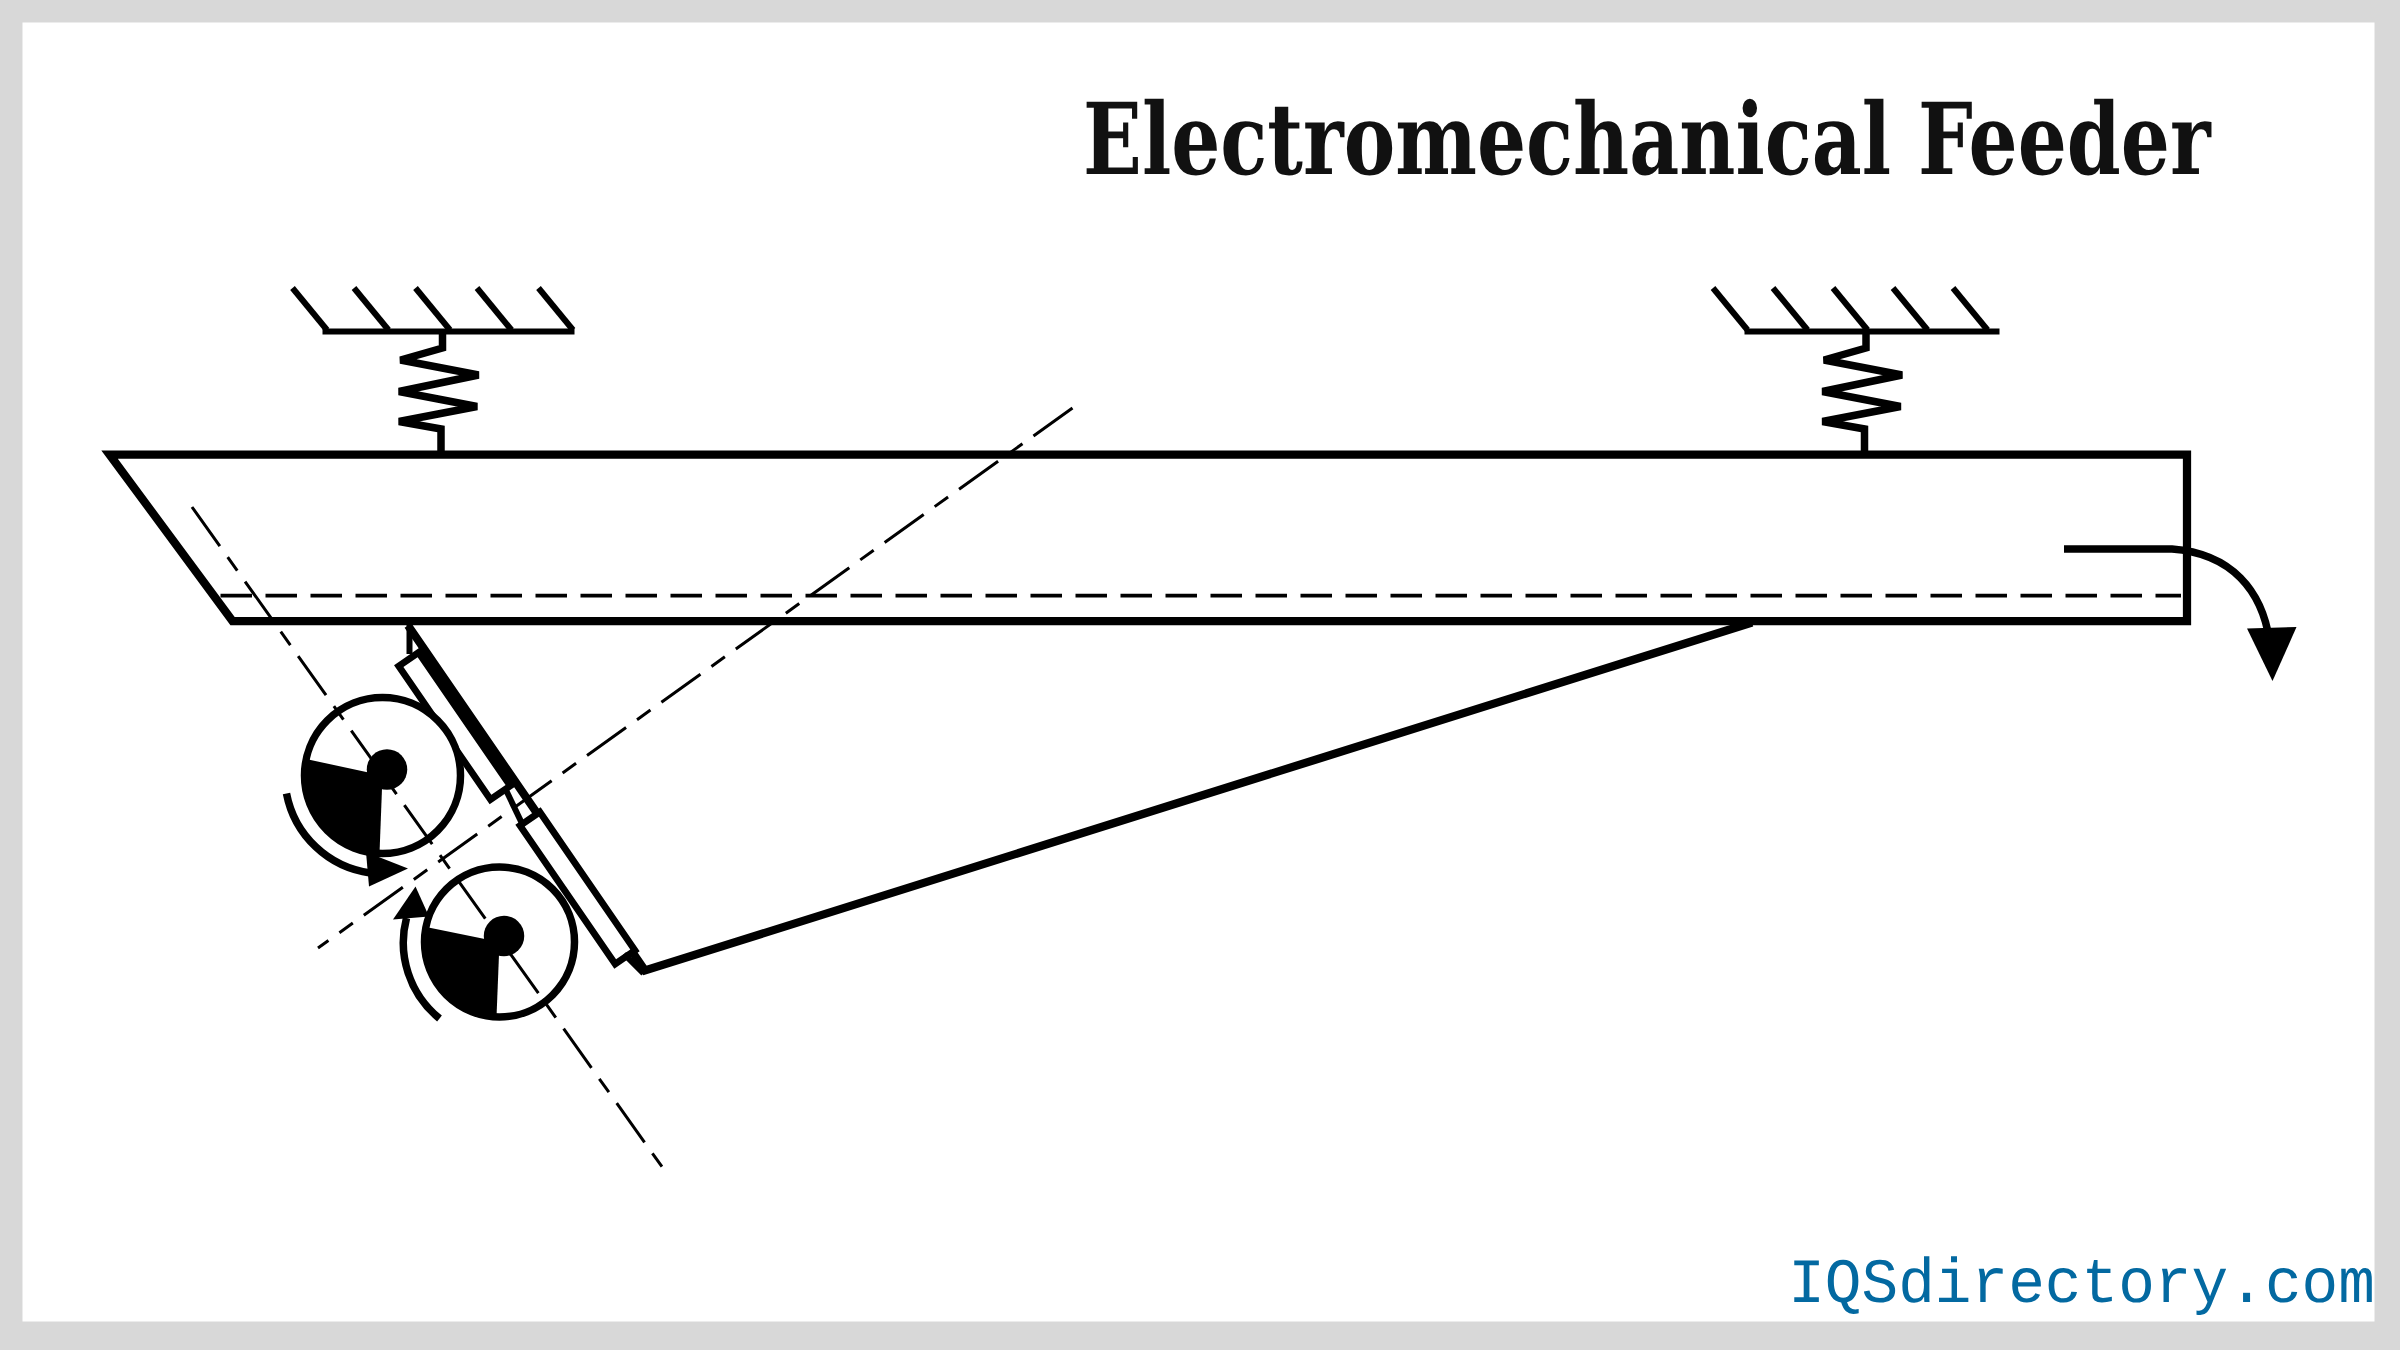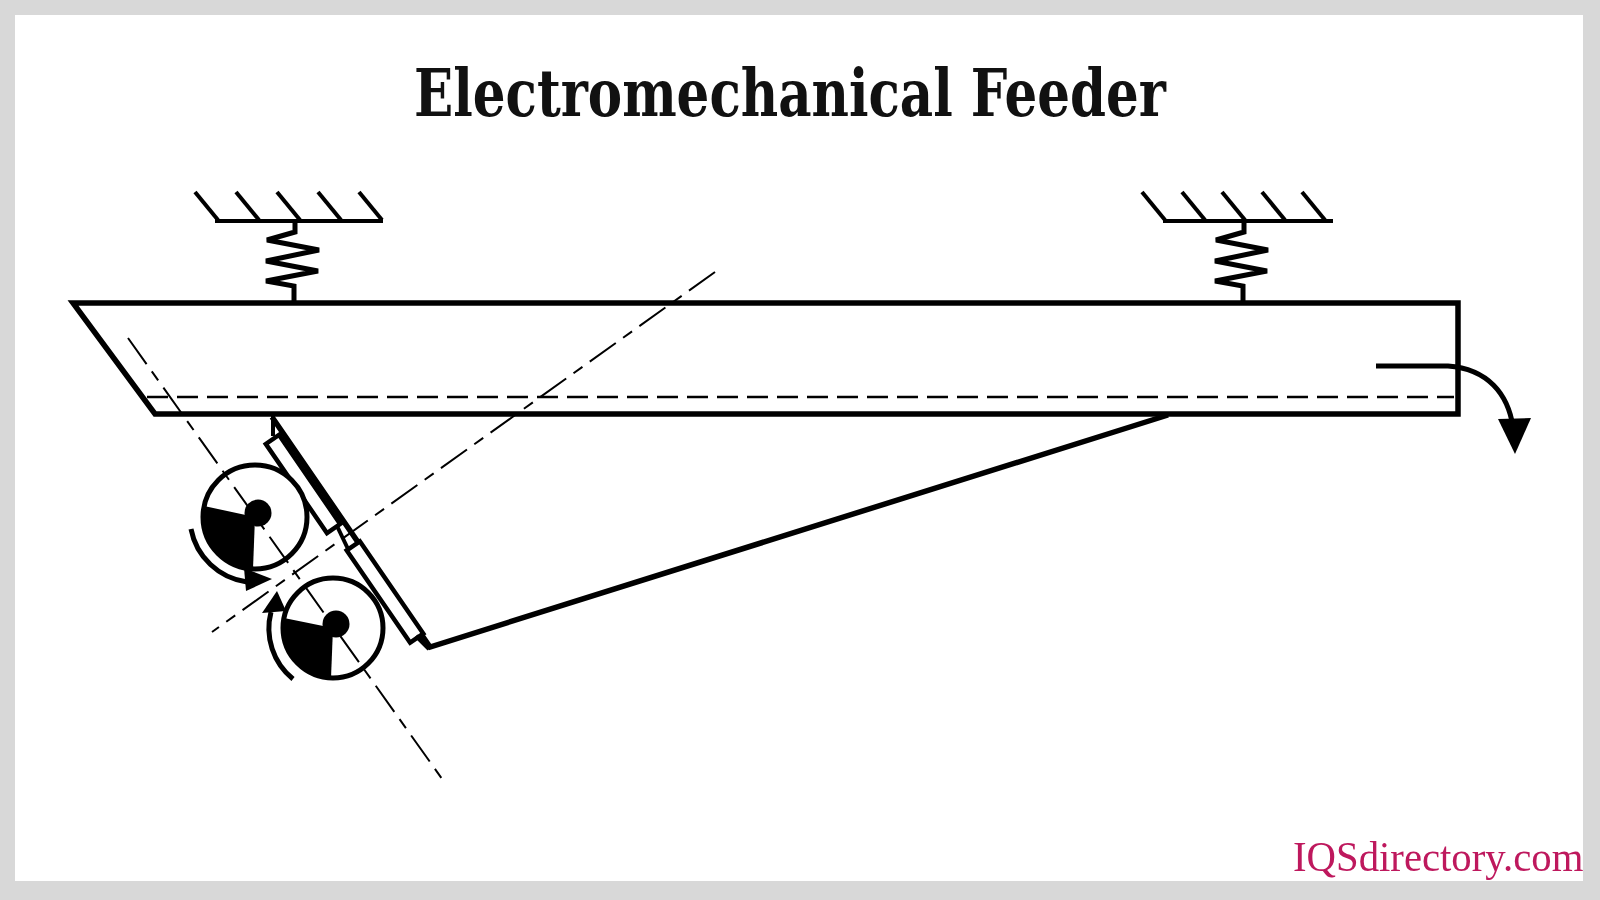--- a/index.html
+++ b/index.html
@@ -10,32 +10,32 @@
   }
   .canvas{
     position:absolute;left:15px;top:15px;width:1568px;height:866px;
     background:#ffffff;
   }
   .diagram-svg{
     position:absolute;left:0;top:0;width:1600px;height:900px;z-index:2;
   }
   .title{
     position:absolute;left:0;top:60px;width:1580px;z-index:3;
-    text-align:center;
+    text-align:right;
     font-family:"DejaVu Serif", serif;
     font-weight:bold;font-size:66px;line-height:1;color:#111;
     white-space:nowrap;
   }
   .title .squeeze{
     display:inline-block;transform:scaleX(0.78);transform-origin:50% 50%;
   }
   .watermark{
     position:absolute;right:17px;top:836px;z-index:3;
-    font-family:Liberation Serif, serif;
-    font-size:42px;line-height:1;color:#be185d;white-space:nowrap;
+    font-family:Liberation Mono, monospace;
+    font-size:42px;line-height:1;color:#0369a1;white-space:nowrap;
   }
   .watermark .squeeze{
     display:inline-block;transform:scaleX(0.97);transform-origin:100% 50%;
   }
 </style>
 </head>
 <body>
 
 <div class="canvas"></div>
 

